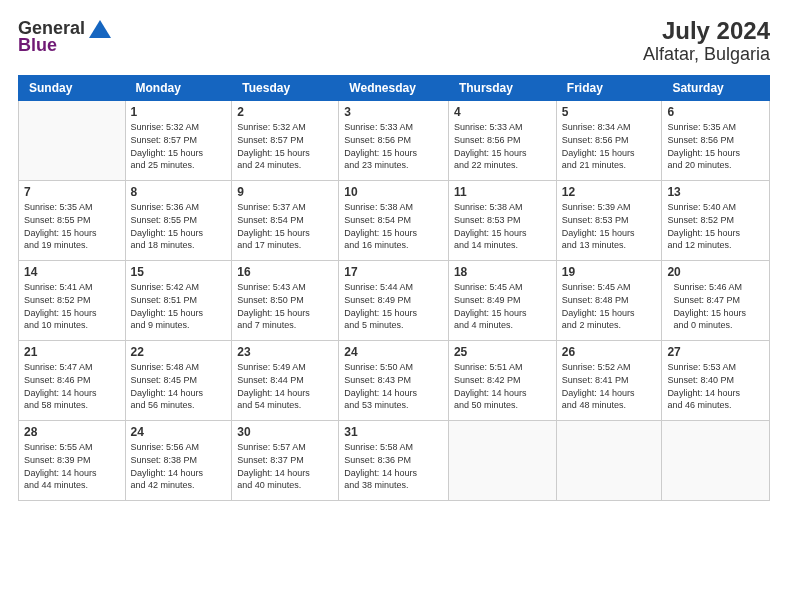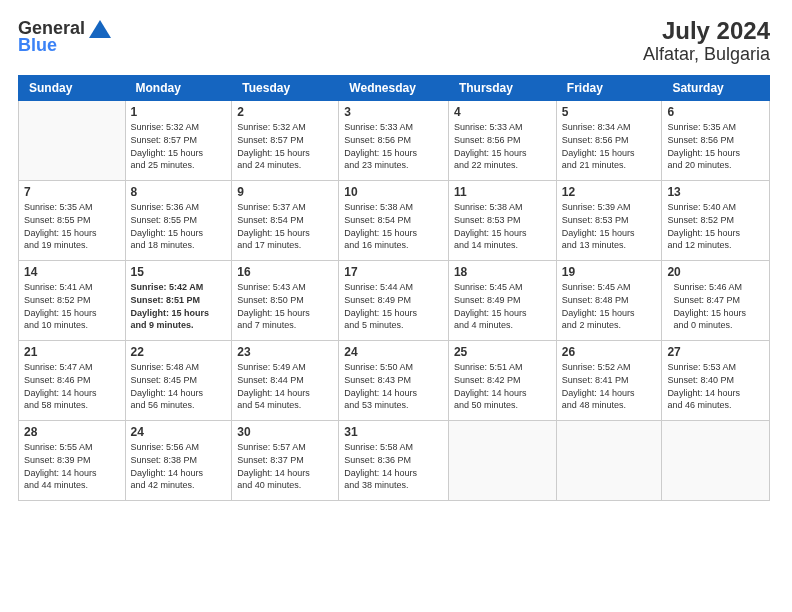--- a/index.html
+++ b/index.html
@@ -95,21 +95,21 @@
 
 <div class="page">
   <div class="header">
     <div class="logo">
       <div class="logo-text">
         <span style="font-size:18px;font-weight:bold;color:#333;">General</span>
         <svg class="logo-icon" viewBox="0 0 22 18" xmlns="http://www.w3.org/2000/svg">
           <polygon points="11,0 22,18 0,18" fill="#1565c0"></polygon>
         </svg>
       </div>
-      <span style="font-size:18px;font-weight:bold;color:#3b82f6;margin-top:-4px;">Blue</span>
+      <span style="font-size:18px;font-weight:bold;color:#701a75;margin-top:-4px;">Blue</span>
     </div>
     <div class="title-block">
       <div class="month-title">July 2024</div>
       <div class="location-title">Alfatar, Bulgaria</div>
     </div>
   </div>
 
   <table class="calendar">
     <thead>
       <tr>
@@ -222,21 +222,21 @@
         <tr>
           <td>
             <span class="day-num">14</span>
             <div class="day-info" style="white-space: pre-line;">Sunrise: 5:41 AM
 Sunset: 8:52 PM
 Daylight: 15 hours
 and 10 minutes.</div>
           </td>
           <td>
             <span class="day-num">15</span>
-            <div class="day-info" style="white-space: pre-line; font-weight: bold;">Sunrise: 5:42 AM
+            <div class="day-info" style="white-space: pre-line;">Sunrise: 5:42 AM
 Sunset: 8:51 PM
 Daylight: 15 hours
 and 9 minutes.</div>
           </td>
           <td>
             <span class="day-num">16</span>
             <div class="day-info" style="white-space: pre-line;">Sunrise: 5:43 AM
 Sunset: 8:50 PM
 Daylight: 15 hours
 and 7 minutes.</div>

